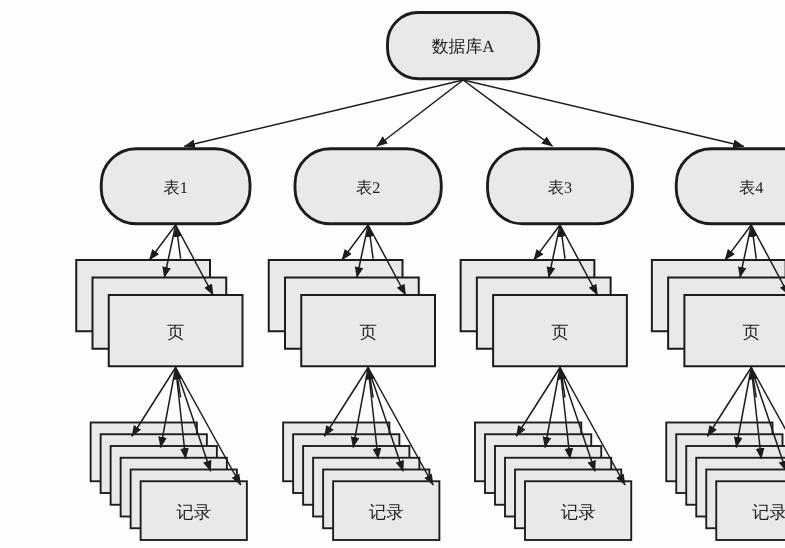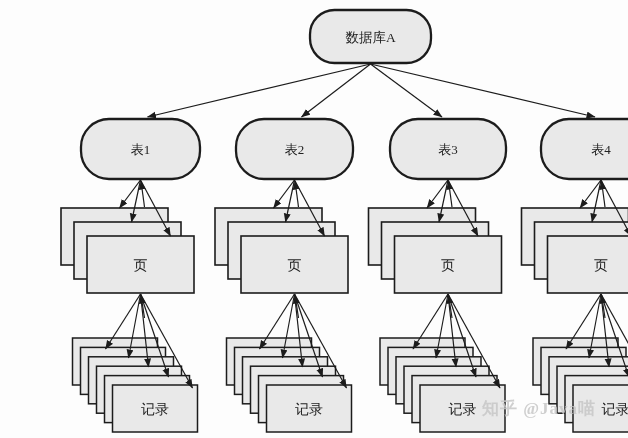--- a/index.html
+++ b/index.html
@@ -129,14 +129,13 @@
       <line x1="553" y1="180" x2="544" y2="222" stroke="#1c1c1c" stroke-width="1.2" marker-end="url(#ah)"></line>
       <line x1="553" y1="180" x2="583" y2="236" stroke="#1c1c1c" stroke-width="1.2" marker-end="url(#ah)"></line>
       <line x1="557" y1="207" x2="553.5" y2="181" stroke="#1c1c1c" stroke-width="1.2" marker-end="url(#ah)"></line>
       <line x1="553" y1="294" x2="518" y2="349" stroke="#1c1c1c" stroke-width="1.2" marker-end="url(#ah)"></line>
       <line x1="553" y1="294" x2="541" y2="358" stroke="#1c1c1c" stroke-width="1.2" marker-end="url(#ah)"></line>
       <line x1="553" y1="294" x2="561" y2="367" stroke="#1c1c1c" stroke-width="1.2" marker-end="url(#ah)"></line>
       <line x1="553" y1="294" x2="581" y2="377" stroke="#1c1c1c" stroke-width="1.2" marker-end="url(#ah)"></line>
       <line x1="553" y1="294" x2="605" y2="388" stroke="#1c1c1c" stroke-width="1.2" marker-end="url(#ah)"></line>
       <line x1="557" y1="318" x2="553.5" y2="295" stroke="#1c1c1c" stroke-width="1.2" marker-end="url(#ah)"></line>
     </svg>
-  <div id="watermark">知乎 @Java喵</div>
 </div>
 
 </body></html>

